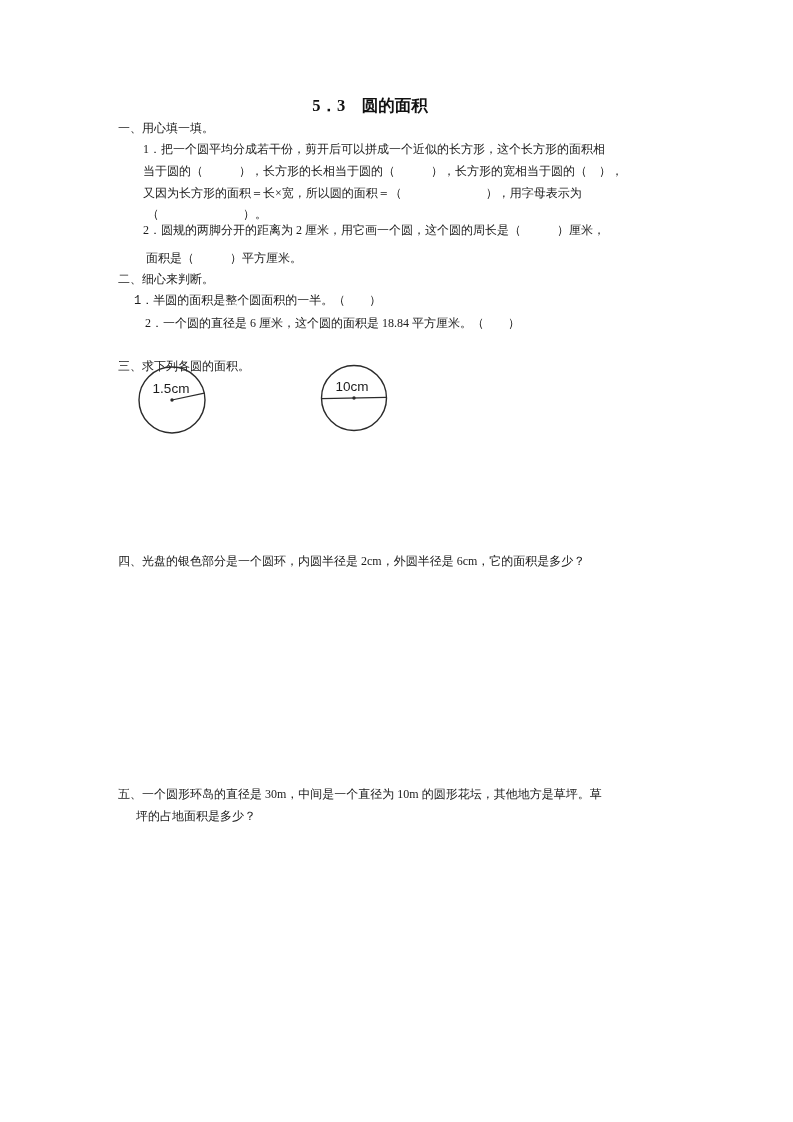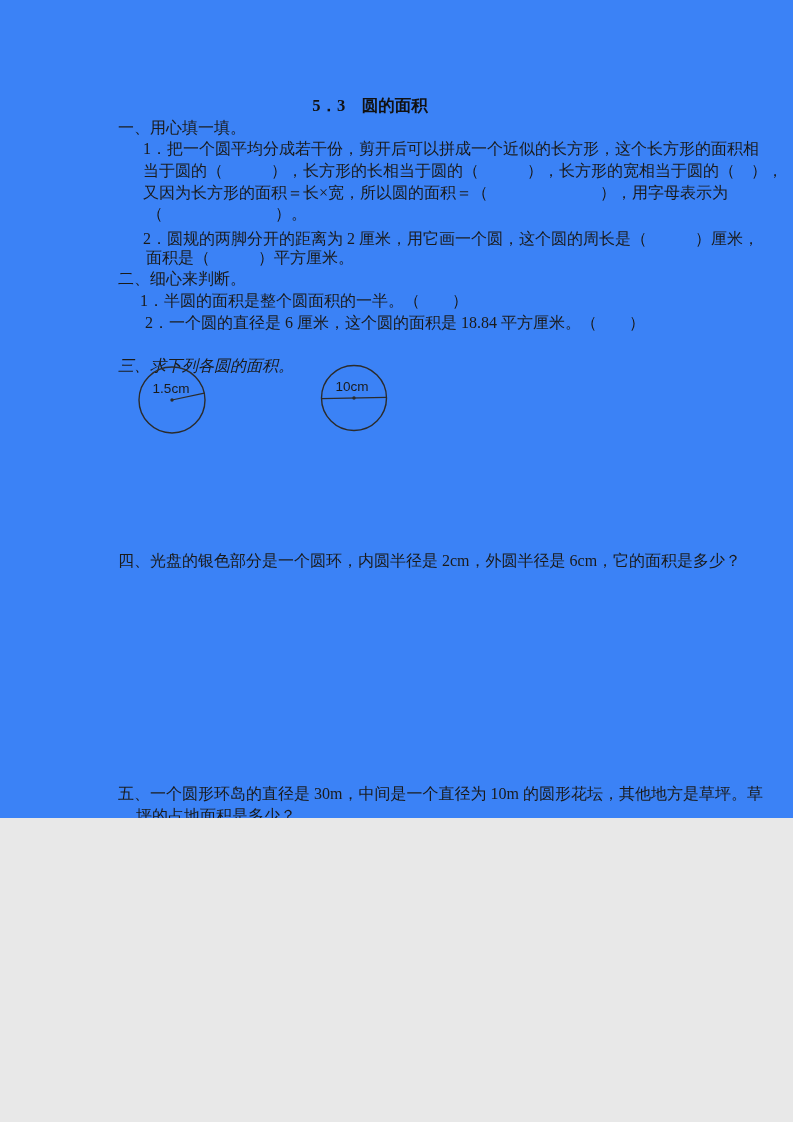--- a/index.html
+++ b/index.html
@@ -3,31 +3,31 @@
 <meta charset="utf-8">
 <style>
   html, body {
     margin: 0;
     padding: 0;
     background: #e8e8e8;
   }
   .page {
     position: relative;
     width: 793px;
-    height: 818px;
+    height: 1122px;
     margin: 0 auto;
-    background: #3b82f6;
+    background: #ffffff;
     overflow: hidden;
     font-family: "Liberation Serif", "DejaVu Serif", serif;
     color: #1a1a1a;
   }
   .line {
     position: absolute;
     white-space: pre;
-    font-size: 16px;
+    font-size: 12px;
     line-height: 18px;
     color: #1a1a1a;
   }
   .doc-title {
     position: absolute;
     left: 0;
     top: 95px;
     width: 740px;
     text-align: center;
     font-size: 16.5px;
@@ -54,28 +54,28 @@
 
 <div class="page">
 
   <div class="doc-title">5．3　圆的面积</div>
 
   <div class="line section-heading" style="top:118.5px;">一、用心填一填。</div>
   <div class="line item-line" style="top:140px;">1．把一个圆平均分成若干份，剪开后可以拼成一个近似的长方形，这个长方形的面积相</div>
   <div class="line item-line" style="top:162px;">当于圆的（　　　），长方形的长相当于圆的（　　　），长方形的宽相当于圆的（　），</div>
   <div class="line item-line" style="top:183.5px;text-align:center;">又因为长方形的面积＝长×宽，所以圆的面积＝（　　　　　　　），用字母表示为</div>
   <div class="line" style="top:205px; left:147px;">（　　　　　　　）。</div>
-  <div class="line item-line" style="top:230px;text-align:center;">2．圆规的两脚分开的距离为 2 厘米，用它画一个圆，这个圆的周长是（　　　）厘米，</div>
+  <div class="line item-line" style="top:221px;text-align:center;">2．圆规的两脚分开的距离为 2 厘米，用它画一个圆，这个圆的周长是（　　　）厘米，</div>
   <div class="line" style="top:248.5px; left:146px;">面积是（　　　）平方厘米。</div>
 
   <div class="line section-heading" style="top:270px;">二、细心来判断。</div>
-  <div class="line" style="top:292px; left:140px;">1．半圆的面积是整个圆面积的一半。（　　）</div>
+  <div class="line" style="top:292px; left:134px;font-family:Liberation Mono, monospace;">1．半圆的面积是整个圆面积的一半。（　　）</div>
   <div class="line" style="top:313.5px; left:145px;">2．一个圆的直径是 6 厘米，这个圆的面积是 18.84 平方厘米。（　　）</div>
 
-  <div class="line section-heading" style="top:357px;font-style:italic;">三、求下列各圆的面积。</div>
+  <div class="line section-heading" style="top:357px;">三、求下列各圆的面积。</div>
 
   <div class="diagrams">
     <svg width="270" height="80" viewBox="0 0 270 80" xmlns="http://www.w3.org/2000/svg">
 
       <g>
         <circle cx="42" cy="40" r="33" fill="none" stroke="#2b2b2b" stroke-width="1.4"></circle>
         <line x1="42" y1="40" x2="74.3" y2="33.1" stroke="#2b2b2b" stroke-width="1.2"></line>
         <circle cx="42" cy="40" r="1.7" fill="#2b2b2b"></circle>
         <text x="41" y="33" text-anchor="middle" class="circle-label">1.5cm</text>
       </g>
@@ -85,15 +85,15 @@
         <line x1="191.5" y1="38.7" x2="256.5" y2="37.4" stroke="#2b2b2b" stroke-width="1.2"></line>
         <circle cx="224" cy="38" r="1.7" fill="#2b2b2b"></circle>
         <text x="222" y="31" text-anchor="middle" class="circle-label">10cm</text>
       </g>
     </svg>
   </div>
 
   <div class="line section-heading" style="top:552px;">四、光盘的银色部分是一个圆环，内圆半径是 2cm，外圆半径是 6cm，它的面积是多少？</div>
 
   <div class="line section-heading" style="top:784.5px;">五、一个圆形环岛的直径是 30m，中间是一个直径为 10m 的圆形花坛，其他地方是草坪。草</div>
-  <div class="line" style="top:806.5px; left:136px;text-decoration:underline;">坪的占地面积是多少？</div>
+  <div class="line" style="top:806.5px; left:136px;">坪的占地面积是多少？</div>
 
 </div>
 
 </body></html>

